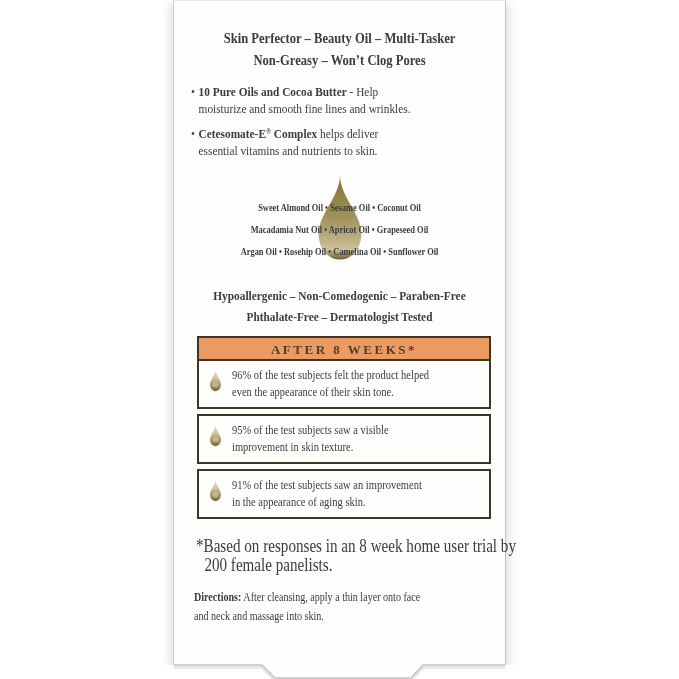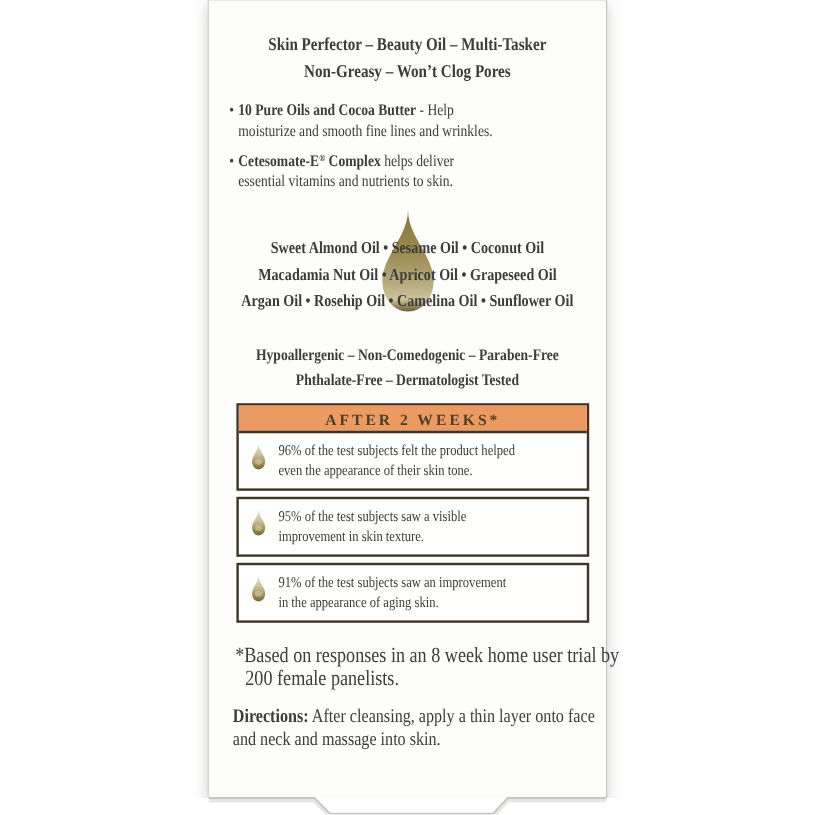--- a/index.html
+++ b/index.html
@@ -23,37 +23,37 @@
 
   .bullets { margin:12px 0 12px 17px; font-size:13.5px; line-height:17px; }
   .bullet { margin-bottom:6px; }
   .dot { display:inline-block; width:9px; }
   .wrapln { padding-left:9px; }
   sup.reg { font-size:8px; vertical-align:4px; font-weight:bold; }
 
   .oilzone { position:relative; margin-top:6px; height:96px; }
   .bigdrop { position:absolute; left:50%; top:0; transform:translateX(-50%); }
   .oiltext { position:absolute; left:0; top:26px; width:100%; text-align:center;
-             font-size:14px; font-weight:bold; line-height:22px; z-index:2; }
+             font-size:10px; font-weight:bold; line-height:22px; z-index:2; }
 
   .claims { margin-top:18px; text-align:center; font-size:13.5px; font-weight:bold; line-height:21px; }
 
   .panel { margin:9px 0 0 23px; width:294px; }
   .pbox { border:2px solid #3E3526; background:#FEFEFD; }
   .pbox + .pbox { margin-top:5px; }
   .ptitle { height:23px; line-height:23px; text-align:center; background:#EB9B62;
             border-bottom:2px solid #3E3526; font-size:13px; font-weight:bold;
             letter-spacing:2.5px; color:#4D3E29; }
   .prow { display:flex; align-items:flex-start; padding:6px 16px 7px 8px; }
   .prow svg { flex:0 0 auto; margin:2px 8px 0 0; }
   .ptext { font-size:12.5px; line-height:16.5px; }
 
   .footnote { margin:18px 0 0 22px; font-size:18px; line-height:19px; }
   .fn2 { padding-left:10px; }
-  .directions { margin:13px 0 0 20px; font-size:16px; line-height:19px; }
+  .directions { margin:13px 0 0 20px; font-size:12px; line-height:19px; }
 
   .flap { position:absolute; left:165px; top:653px; }
   .defs { position:absolute; width:0; height:0; }
 </style>
 </head>
 <body>
 
 <svg class="defs" aria-hidden="true">
   <defs>
     <linearGradient id="bgrad" x1="0" y1="0" x2="0" y2="1">
@@ -106,21 +106,21 @@
       </div>
     </div>
 
     <div class="claims ctr">
       <div class="ln">Hypoallergenic – Non-Comedogenic – Paraben-Free</div>
       <div class="ln">Phthalate-Free – Dermatologist Tested</div>
     </div>
 
     <div class="panel lft">
       <div class="pbox">
-        <div class="ptitle">AFTER 2 WEEKS*</div>
+        <div class="ptitle">AFTER 8 WEEKS*</div>
         <div class="prow">
           <svg width="17" height="23" viewBox="0 0 60 84">
               <use href="#sdrop"></use>
             </svg>
           <div class="ptext">
             <div class="ln">96% of the test subjects felt the product helped</div>
             <div class="ln">even the appearance of their skin tone.</div>
           </div>
         </div>
       </div>

